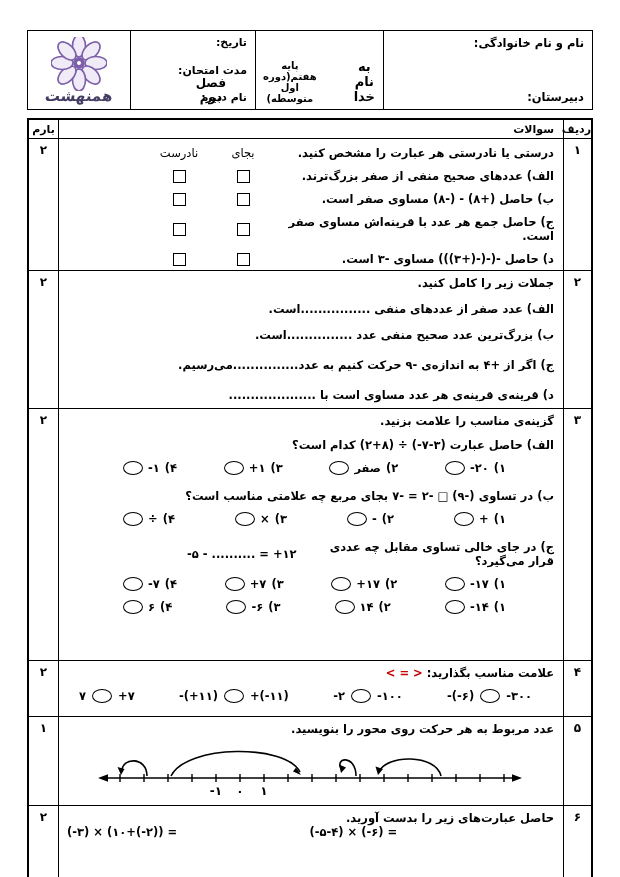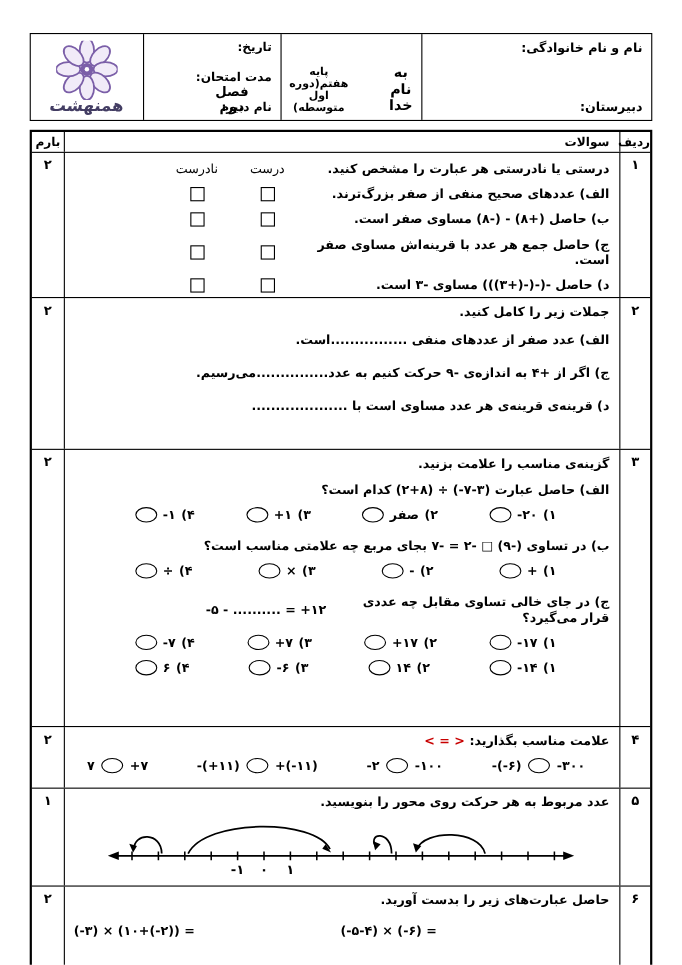--- a/index.html
+++ b/index.html
@@ -60,21 +60,21 @@
   .stem-eq .eq { direction:ltr; unicode-bidi:isolate; margin-right:14px; margin-left:118px; white-space:nowrap; }
 
   
   .cmp-row { display:flex; direction:ltr; justify-content:space-between; align-items:center; padding:0 22px 0 14px; margin-top:9px; }
   .cmp { display:flex; direction:ltr; align-items:center; gap:6px; font-weight:bold; }
 
   
   .nl-wrap { margin-top:2px; text-align:center; }
 
   
-  .exprs { display:grid; direction:ltr; grid-template-columns:1fr 1fr; row-gap:26px; margin-top:14px; padding:0 2px; }
+  .exprs { display:grid; direction:ltr; grid-template-columns:1fr 1fr; row-gap:26px; padding:0 2px; }
   .expr { direction:ltr; unicode-bidi:isolate; text-align:left; font-weight:bold; white-space:nowrap; }
 </style>
 </head>
 <body>
 
 <div class="page">
 
   <div class="hdr">
     <div class="hdr-names">
       <div class="lbl">نام و نام خانوادگی:</div>
@@ -131,21 +131,21 @@
       <div class="col-no">ردیف</div>
       <div class="col-main">سوالات</div>
       <div class="col-score">بارم</div>
     </div>
 
     <div class="qrow" style="min-height:122px;">
       <div class="col-no">۱</div>
       <div class="col-main">
         <div class="tfrow" style="margin-top:2px;">
           <span class="itxt">درستی یا نادرستی هر عبارت را مشخص کنید.</span>
-          <span class="tf-col tf-head">درست</span>
+          <span class="tf-col tf-head">بجای</span>
           <span class="tf-col tf-head">نادرست</span>
           <span class="tf-pad"></span>
         </div>
         <div class="tfrow">
           <span class="itxt">الف) عددهای صحیح منفی از صفر بزرگ‌ترند.</span>
           <span class="tf-col">
               <span class="cb"></span>
             </span>
           <span class="tf-col">
               <span class="cb"></span>
@@ -184,20 +184,21 @@
         </div>
       </div>
       <div class="col-score">۲</div>
     </div>
 
     <div class="qrow" style="min-height:138px;">
       <div class="col-no">۲</div>
       <div class="col-main">
         <div>جملات زیر را کامل کنید.</div>
         <div class="fillrow">الف) عدد صفر از عددهای منفی ................است.</div>
+        <div class="fillrow">ب) بزرگ‌ترین عدد صحیح منفی عدد ...............است.</div>
         <div class="fillrow" style="margin-top:16px;">ج) اگر از +۴ به اندازه‌ی -۹ حرکت کنیم به عدد...............می‌رسیم.</div>
         <div class="fillrow" style="margin-top:16px;">د) قرینه‌ی قرینه‌ی هر عدد مساوی است با ....................</div>
       </div>
       <div class="col-score">۲</div>
     </div>
 
     <div class="qrow" style="min-height:252px;">
       <div class="col-no">۳</div>
       <div class="col-main">
         <div>گزینه‌ی مناسب را علامت بزنید.</div>

